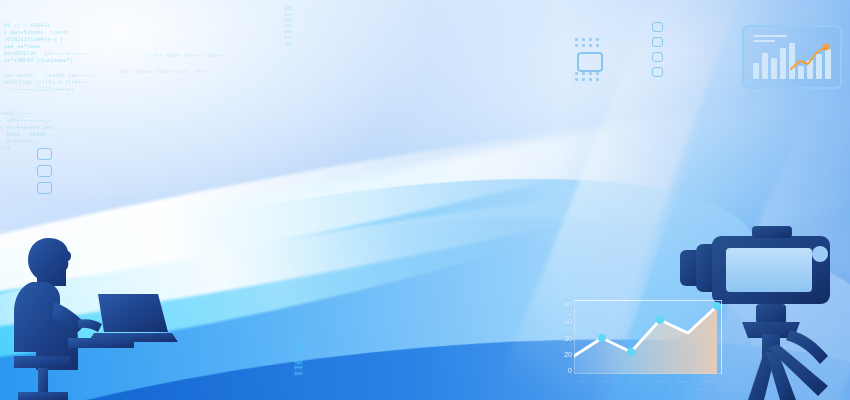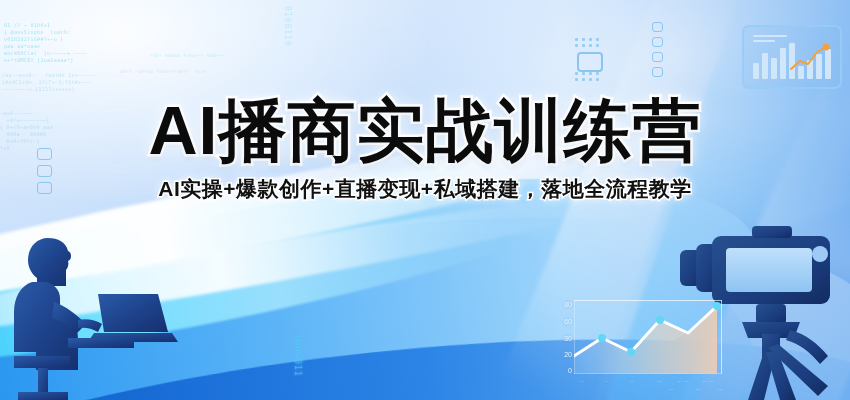--- a/index.html
+++ b/index.html
@@ -373,24 +373,20 @@
       <i style="height:19px"></i>
         <i style="height:25px"></i>
         <i style="height:30px"></i>
     </div>
     <svg viewBox="0 0 96 60">
       <polyline points="47,42 56,34 64,37 73,25 82,20" fill="none" stroke="#f5a03c" stroke-width="2" stroke-linecap="round" stroke-linejoin="round"></polyline>
       <circle cx="82" cy="20" r="3.4" fill="#f5a03c"></circle>
     </svg>
   </div>
 
-  <div id="title-wrap">
-    <h1 id="main-title">AI播商实战训练营</h1>
-    <p id="subtitle">AI实操+爆款创作+直播变现+私域搭建，落地全流程教学</p>
-  </div>
 
   <svg id="person-silhouette" viewBox="0 0 180 180">
     <defs>
       <linearGradient id="navyGrad" x1="0" y1="0" x2="1" y2="1">
         <stop offset="0%" stop-color="#2a5aa8"></stop>
         <stop offset="55%" stop-color="#1d4189"></stop>
         <stop offset="100%" stop-color="#16306e"></stop>
       </linearGradient>
     </defs>
     <g fill="url(#navyGrad)">

